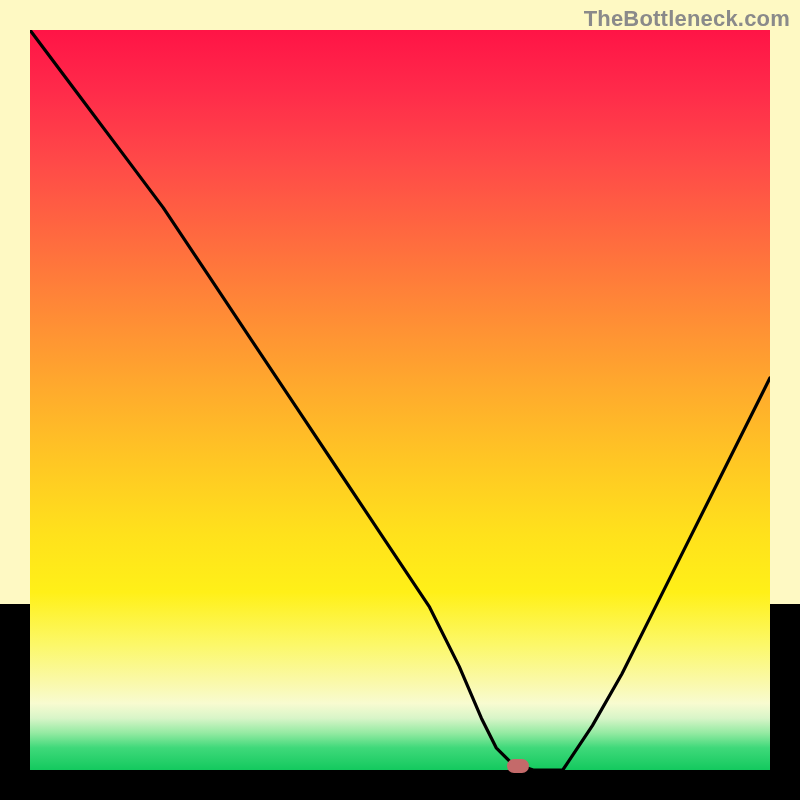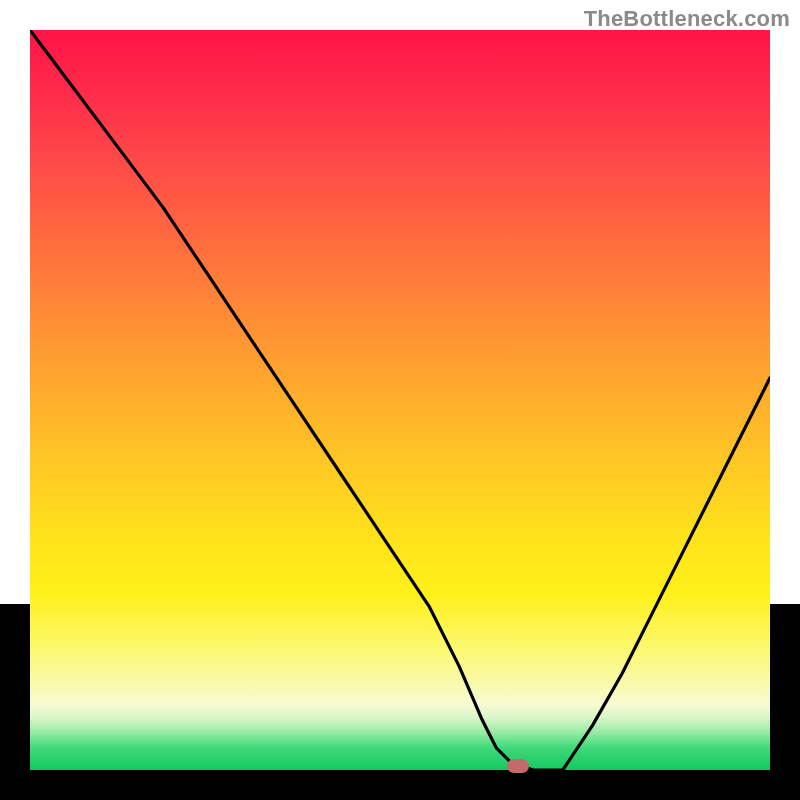--- a/index.html
+++ b/index.html
@@ -7,21 +7,21 @@
     padding: 0;
     width: 800px;
     height: 800px;
     background: #000;
     overflow: hidden;
   }
   .frame {
     position: relative;
     width: 800px;
     height: 604px;
-    background: #ffffff;
+    background: #fef9c3;
   }
   .plot-area {
     position: absolute;
     left: 30px;
     top: 30px;
     width: 740px;
     height: 740px;
     background: linear-gradient(
       to bottom,
       #ff1446 0%,

